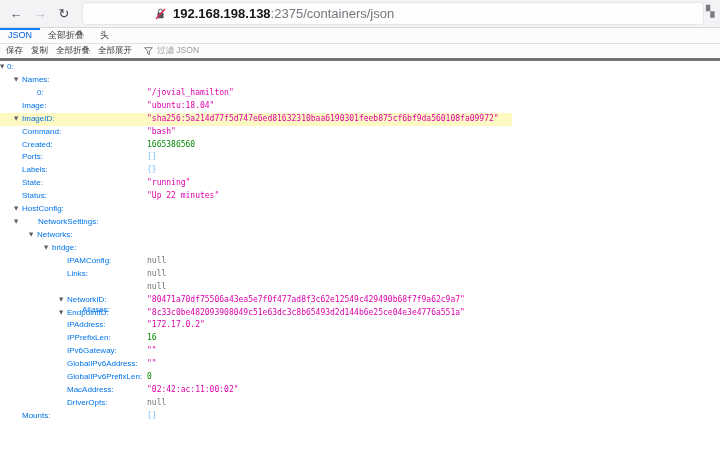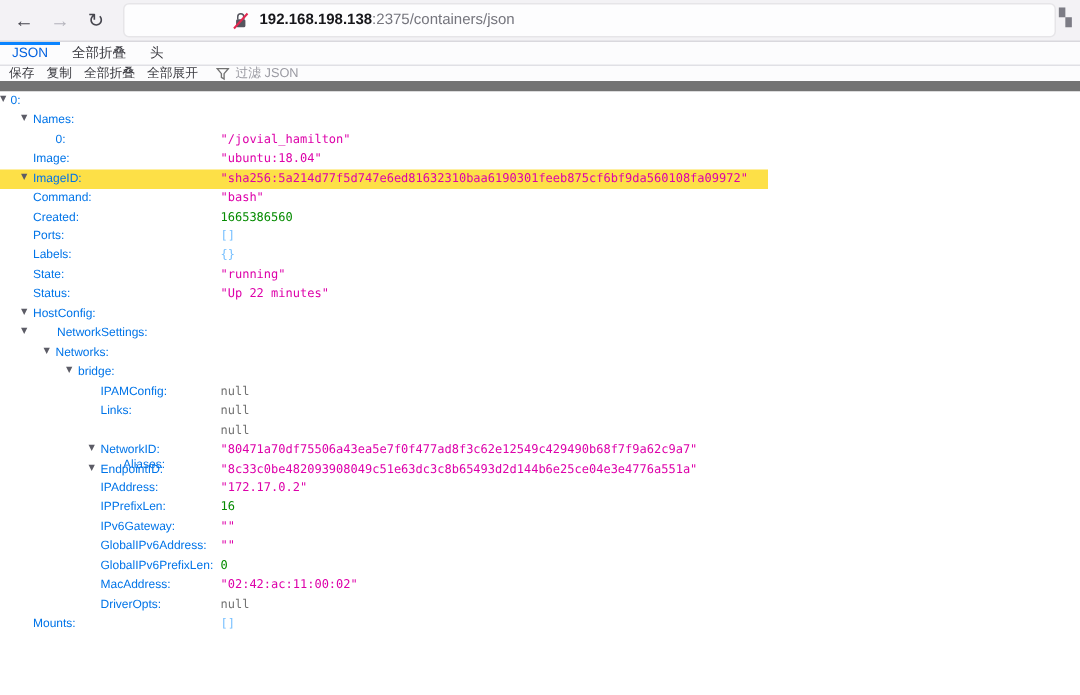--- a/index.html
+++ b/index.html
@@ -9,43 +9,43 @@
   
   .browser-bar { height:28px; background:#f3f2f5; border-bottom:1px solid #d9d8dd;
                  display:flex; align-items:center; position:relative; }
   .nav-btn { width:24px; text-align:center; font-size:13px; color:#46464e; line-height:27px; }
   .nav-btn.back { margin-left:4px; }
   .nav-btn.fwd { color:#b4b4bc; }
   .addr-bar { position:absolute; left:83px; top:3px; width:620px; height:21px;
               background:#fdfdfe; border-radius:3px; box-shadow:0 0 0 1px rgba(0,0,0,0.05);
               display:flex; align-items:center; }
   .lock-wrap { margin-left:72px; display:flex; align-items:center; }
-  .url-text { margin-left:7px; font-size:10px; white-space:nowrap; }
+  .url-text { margin-left:7px; font-size:13px; white-space:nowrap; }
   .url-host { color:#17171b; font-weight:600; }
   .url-path { color:#75757d; font-weight:400; }
   .corner-icon { position:absolute; left:706px; top:5px; font-size:11px; color:#7c7c85; }
 
   
   .tab-bar { height:16px; background:#fcfcfd; border-bottom:1px solid #e0e0e5; display:flex; }
   .tab { padding:0 8px; font-size:9px; line-height:15px; color:#3a3a40; position:relative; cursor:default; }
   .tab.active { color:#0060df; }
   .tab.active::before { content:''; position:absolute; left:0; top:0; right:0; height:2px; background:#0a84ff; }
 
   
-  .tool-bar { height:17px; background:#fcfcfd; border-bottom:7px solid #737373;
+  .tool-bar { height:17px; background:#fcfcfd; border-bottom:3px solid #737373;
               display:flex; align-items:center; font-size:8.5px; color:#3a3a40; }
   .tool-btn { margin-left:8px; cursor:default; }
   .tool-btn:first-child { margin-left:6px; }
   .filter-wrap { display:flex; align-items:center; margin-left:12px; }
   .filter-placeholder { margin-left:4px; color:#9a9aa2; font-size:8.5px; }
 
   
   .tree { position:relative; background:#fff; }
   .row { position:relative; height:12.935px; line-height:12.9px; font-size:8px; width:100%; }
-  .row.selected { background:#fde047; width:512px; }
+  .row.selected { background:#fef9c3; width:512px; }
   .twisty { position:absolute; top:-1px; font-size:5.5px; color:#5c5c66;
             font-family:"DejaVu Sans", sans-serif; }
   .key { position:absolute; color:#0074e8; white-space:pre;
          font-family:"Liberation Sans", sans-serif; }
   .val { position:absolute; left:147px; white-space:pre;
          font-family:"DejaVu Sans Mono", monospace; }
   .val.string  { color:#dd00a9; }
   .val.number  { color:#058b00; }
   .val.null    { color:#737373; }
   .val.bracket { color:#75bfff; }

